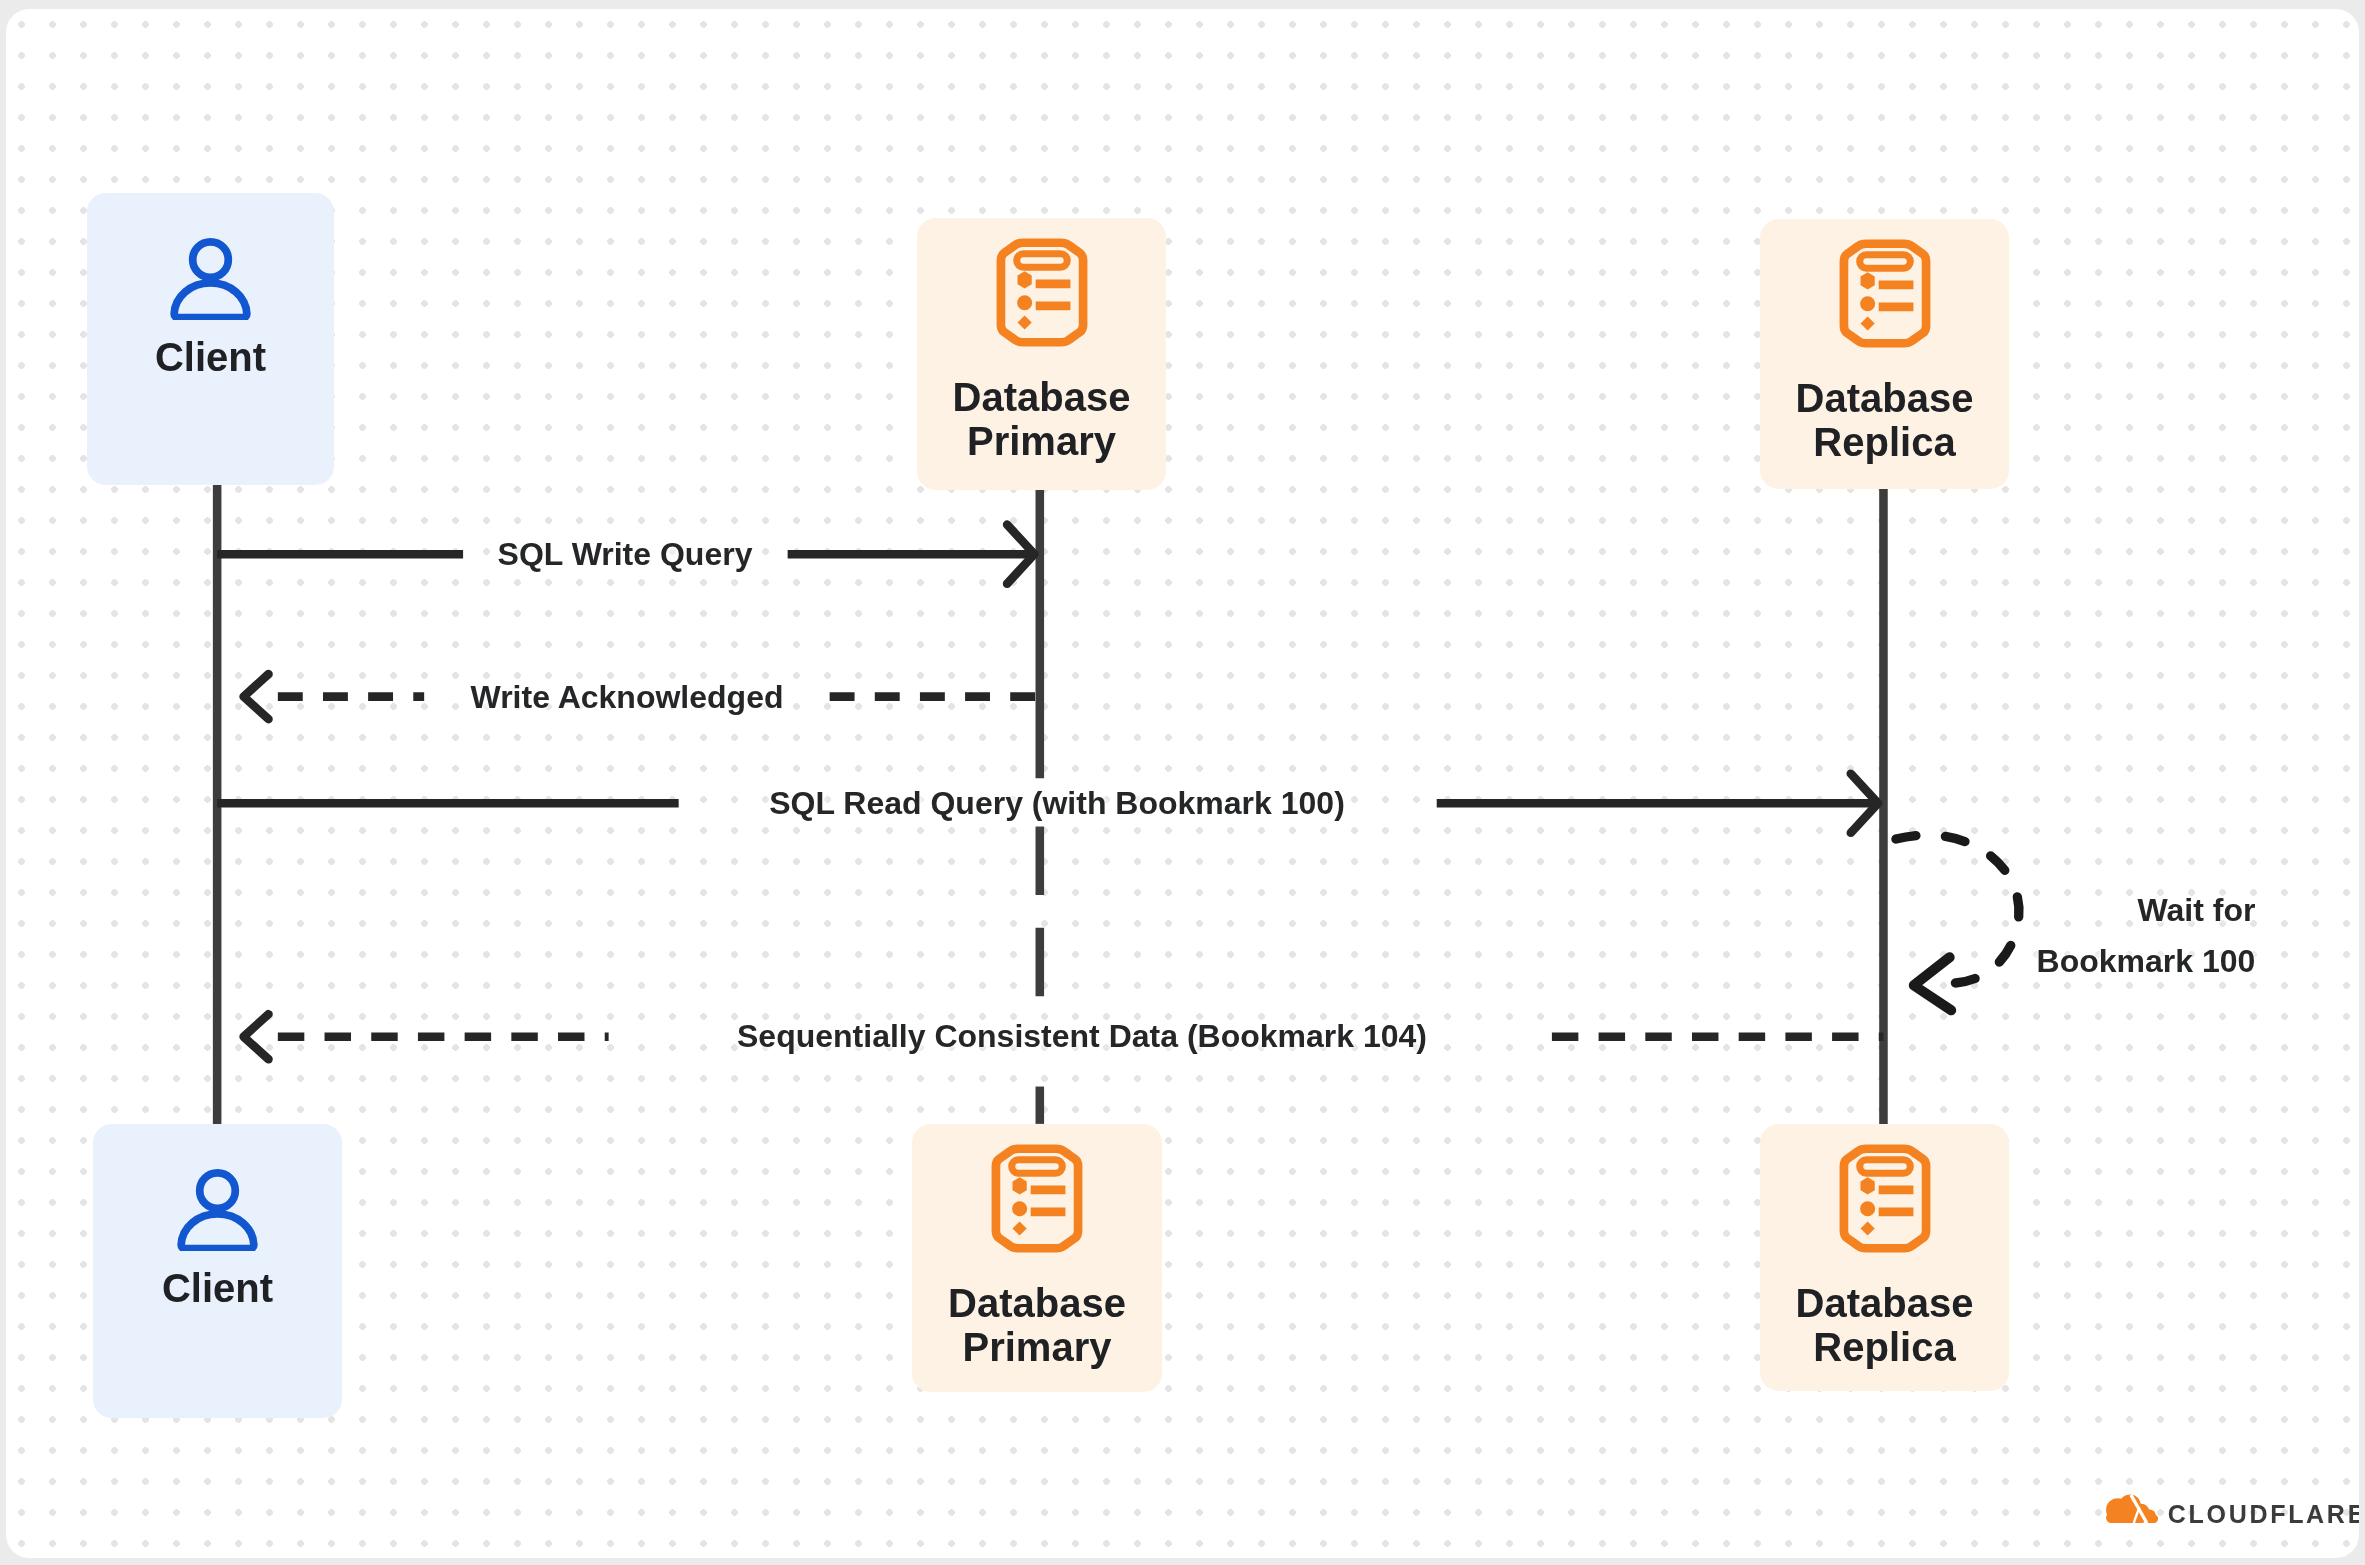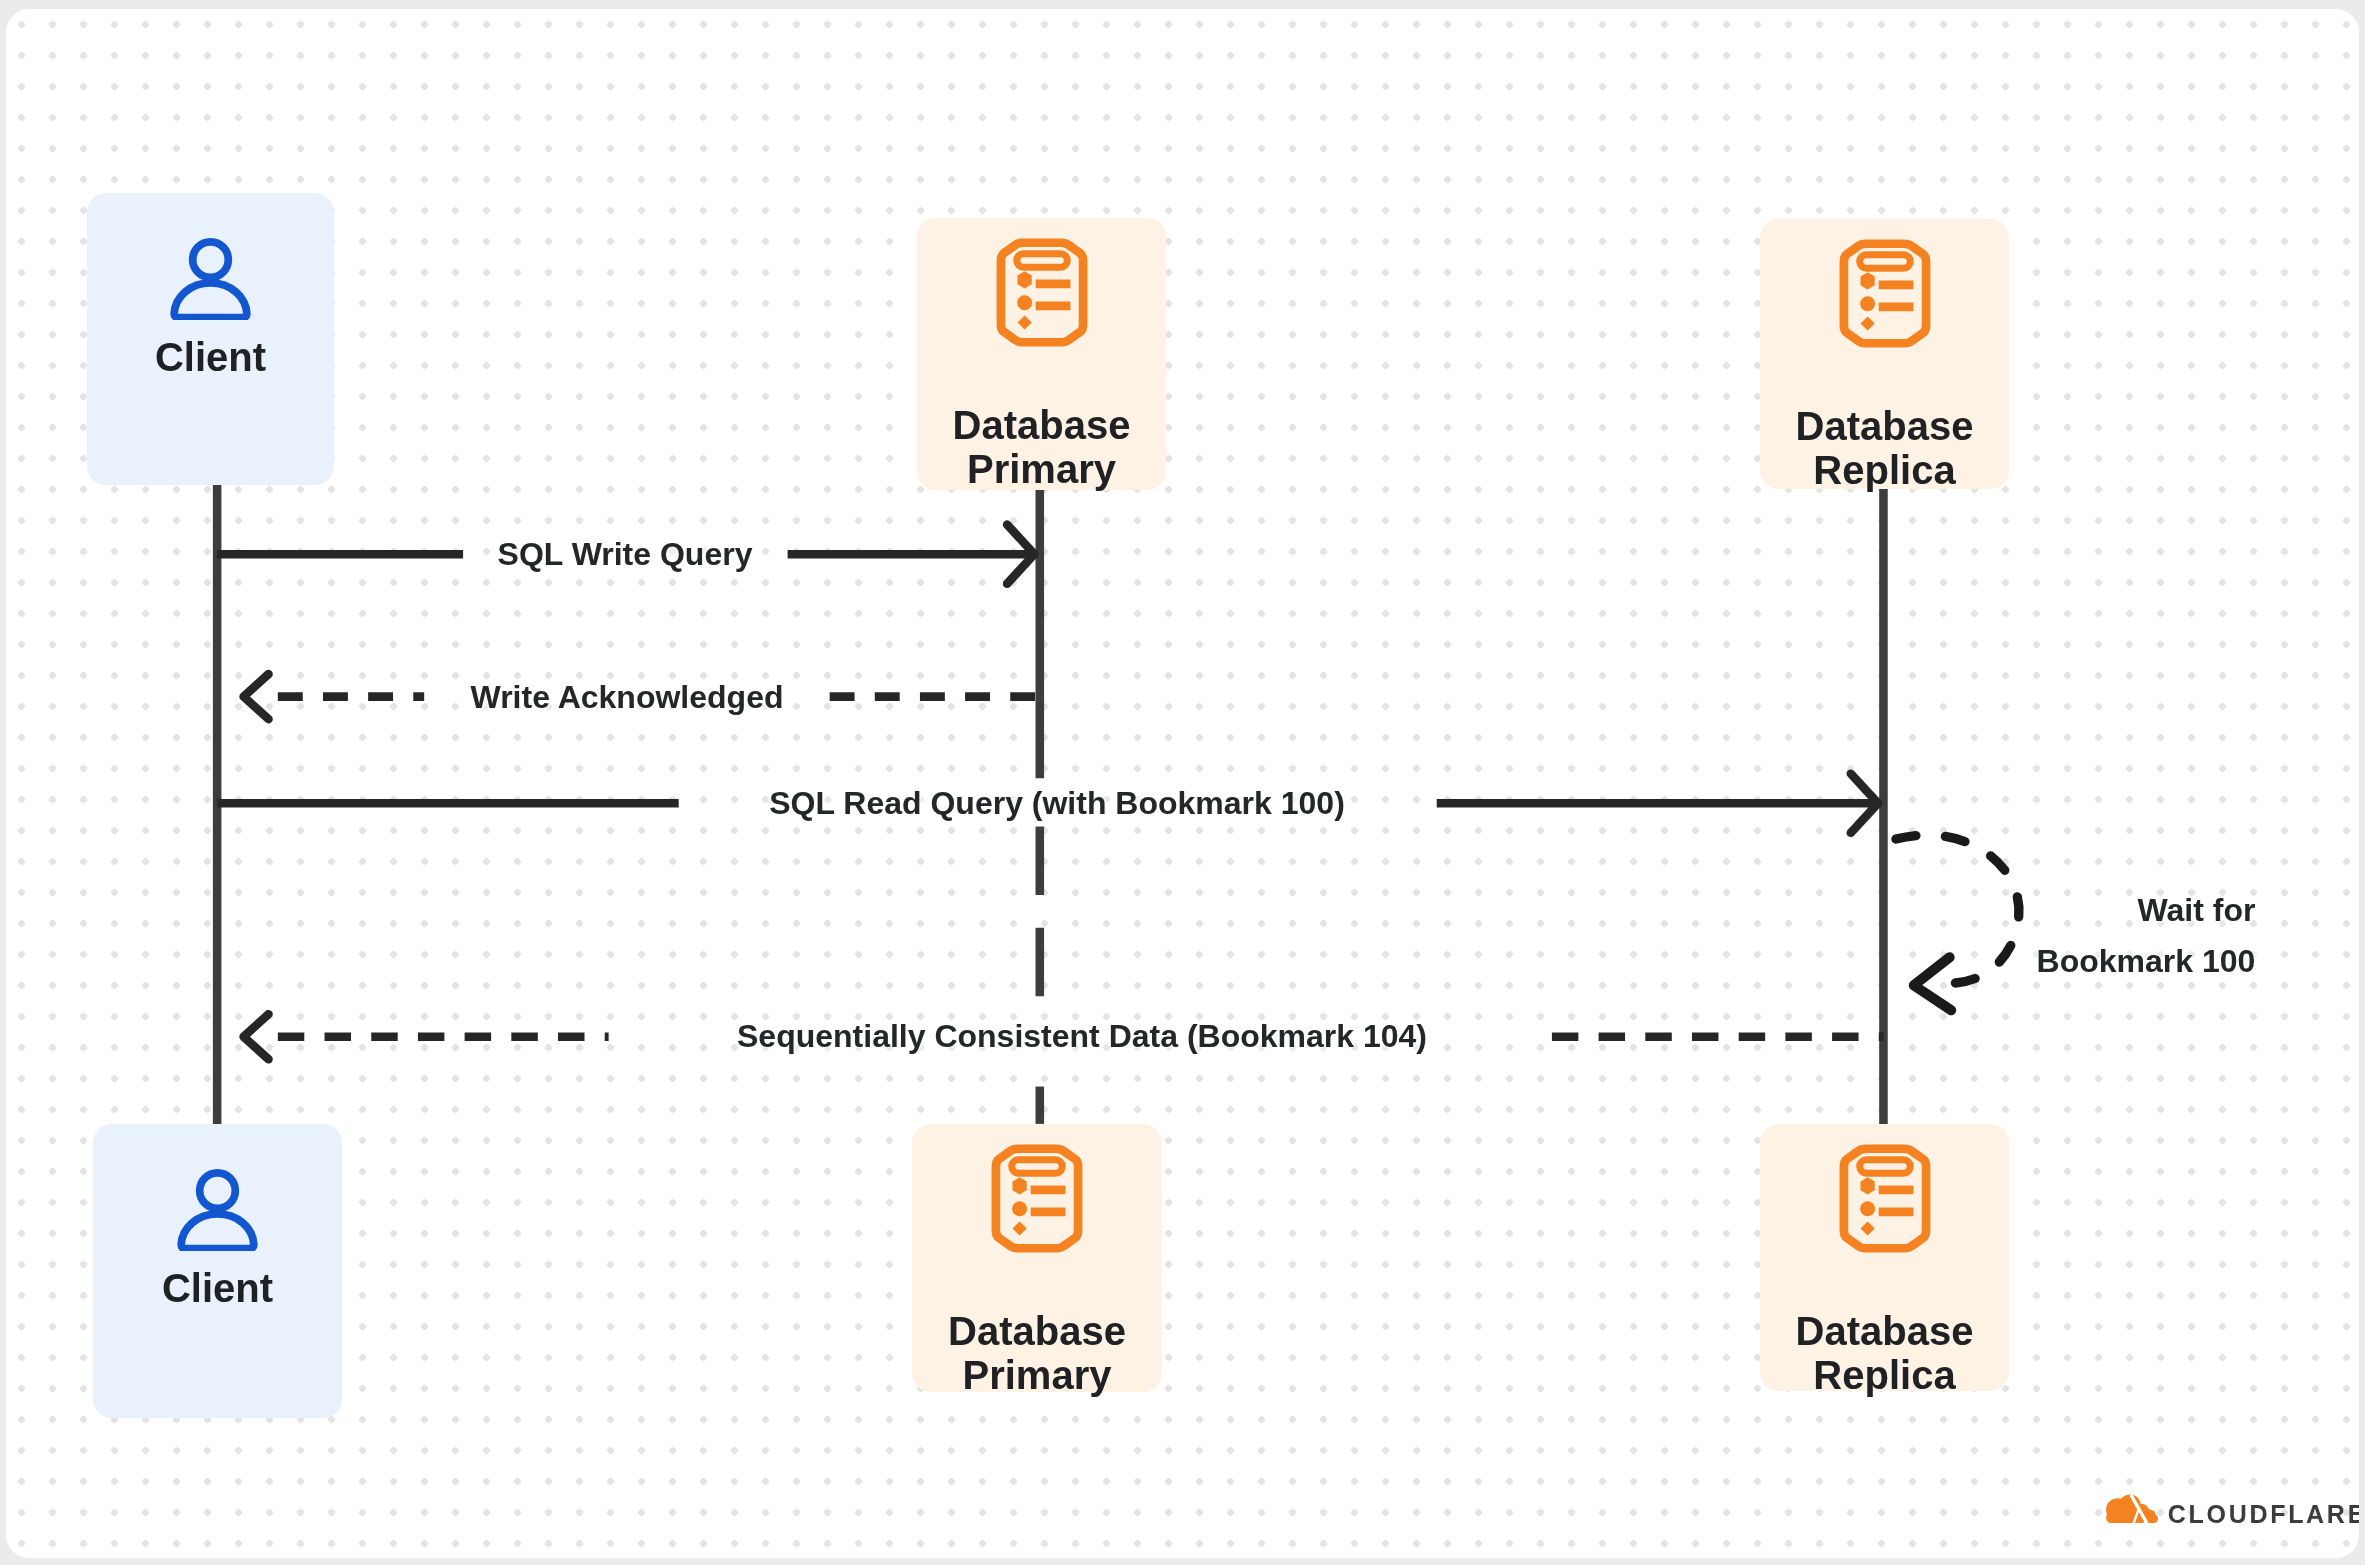--- a/index.html
+++ b/index.html
@@ -19,21 +19,21 @@
   }
   
   .content{position:absolute;left:-6.2px;top:-9.3px;width:2366px;height:1566px;}
   .wires{position:absolute;left:0;top:0;width:2366px;height:1566px;}
 
   .actor-box{
     position:absolute;display:flex;flex-direction:column;align-items:center;
     border-radius:18.7px;
   }
   .actor-box.client{background:#e9f1fd;padding-top:45px;}
-  .actor-box.db{background:#fdf2e3;padding-top:20px;gap:28px;}
+  .actor-box.db{background:#fdf2e3;padding-top:20px;}
   .actor-box .icon{flex:none;}
   .actor-label{
     margin-top:25px;text-align:center;color:#202124;
     font-weight:700;font-size:40px;line-height:44px;
   }
   .actor-box.client .actor-label{margin-top:12px;}
 
   .msg-label{
     position:absolute;transform:translate(-50%,-50%);
     white-space:nowrap;text-align:right;color:#242628;

